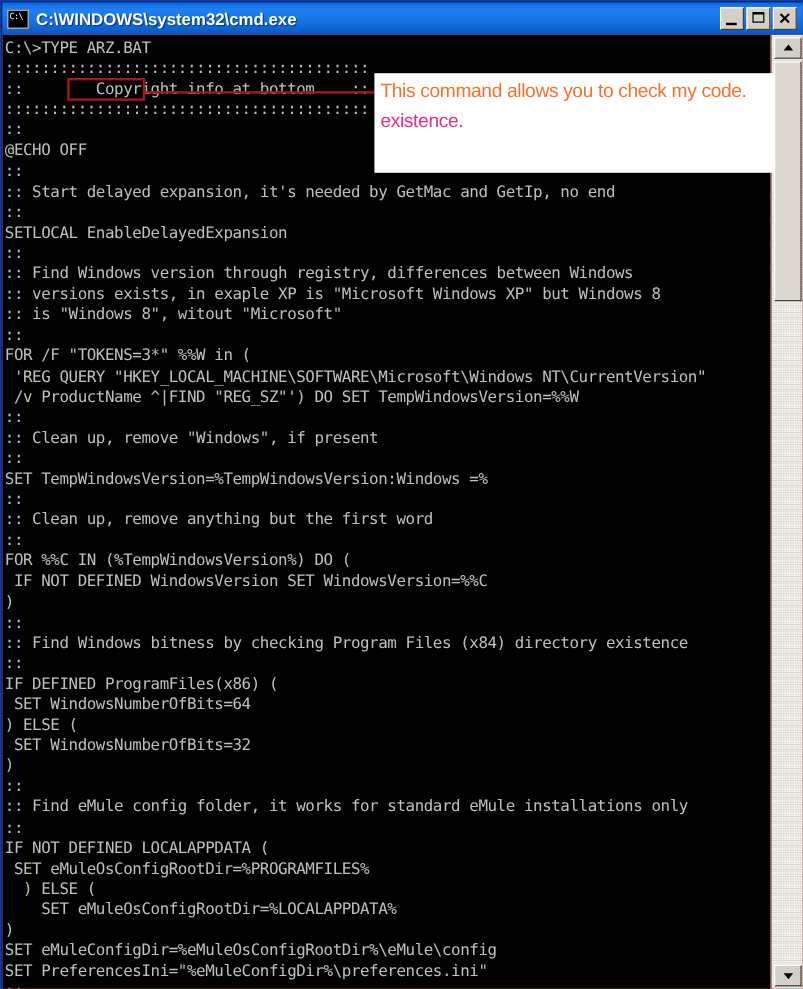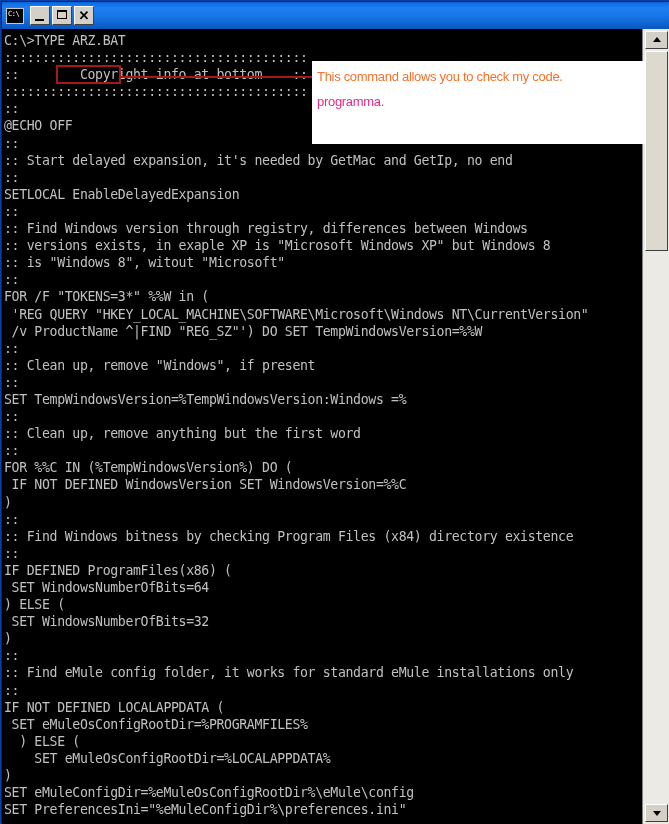--- a/index.html
+++ b/index.html
@@ -183,21 +183,21 @@
     position: absolute;
     left: 310px; top: 32px;
     width: 333px; height: 83px;
     background: #ffffff;
     box-sizing: border-box;
     padding: 3px 4px 0 5px;
     z-index: 20;
   }
   #annotation-box .atext {
     font-family: "Liberation Sans", sans-serif;
-    font-size: 13px;
+    font-size: 16px;
     line-height: 25px;
     white-space: nowrap;
     letter-spacing: -0.3px;
   }
   #annotation-box .atext.l1 { color: #f4722b; }
   #annotation-box .atext.l2 { color: #ee2d7a; }
   #annotation-box .atext.l3 { color: #e82b86; }
 
   #callout-line {
     position: absolute;
@@ -217,20 +217,21 @@
 </style>
 </head>
 <body>
 
 <div id="window">
 
   <div id="titlebar">
     <div id="app-icon">
       <span class="glyph">C:\</span>
     </div>
+    <div id="title-text">C:\WINDOWS\system32\cmd.exe</div>
     <div id="window-buttons">
       <div class="winbtn">
         <span class="bar"></span>
       </div>
       <div class="winbtn">
         <span class="box"></span>
       </div>
       <div class="winbtn">✕</div>
     </div>
   </div>
@@ -247,17 +248,17 @@
       <div class="sb-btn" id="sb-down">
         <span class="sb-arrow"></span>
       </div>
     </div>
 
     <div id="callout-box"></div>
     <div id="callout-line"></div>
 
     <div id="annotation-box">
       <div class="atext l1">This command allows you to check my code.</div>
-      <div class="atext l3">programma.</div>
+      <div class="atext l3">existence.</div>
     </div>
 
   </div>
 </div>
 
 </body></html>

